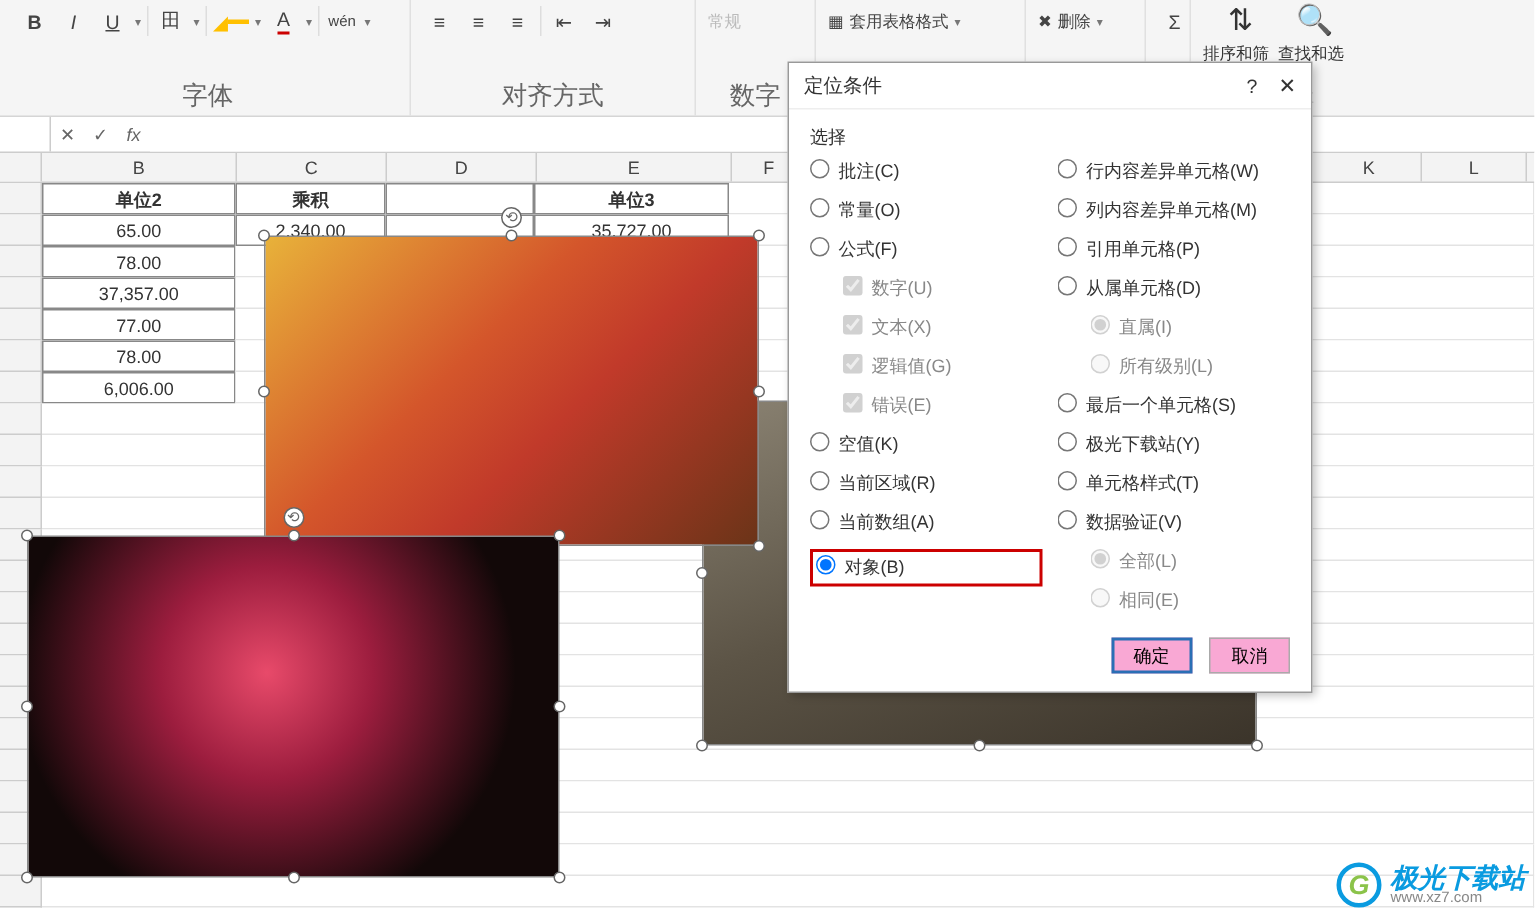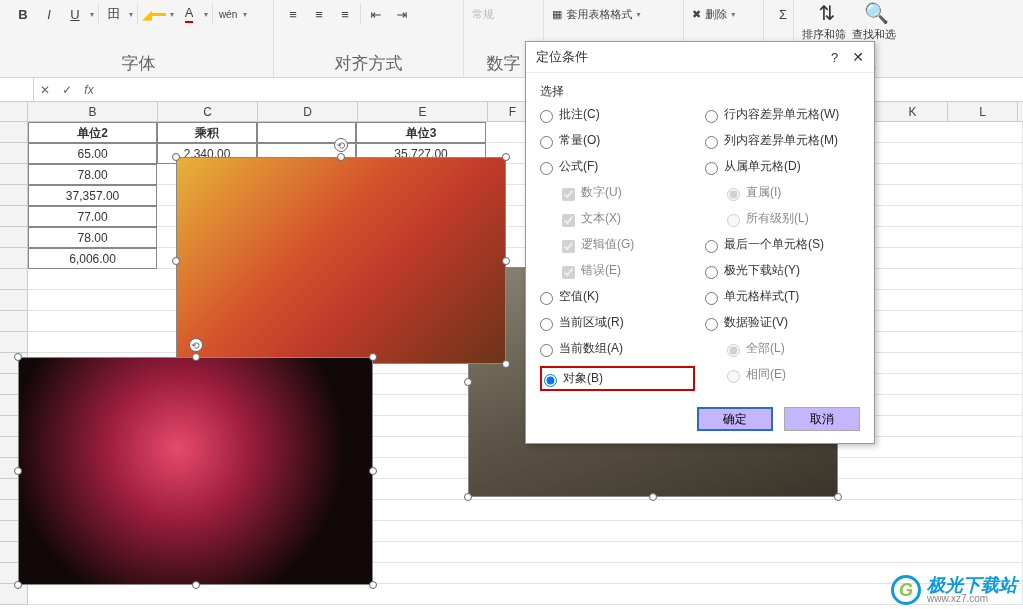--- a/index.html
+++ b/index.html
@@ -134,28 +134,28 @@
     .dlg-title {
       display:flex; justify-content:space-between; align-items:center;
       padding:6px 10px; border-bottom:1px solid #eee; font-size:13px;
     }
     .dlg-title .controls { display:flex; gap:14px; align-items:center;}
     .dlg-close { font-size:14px; cursor:pointer; }
     .dlg-body { padding:6px 14px 10px;}
     .dlg-section-label { margin:4px 0 6px;}
     .dlg-columns { display:flex; gap:10px;}
     .dlg-col { flex:1; display:flex; flex-direction:column; gap:9px;}
-    .opt { display:flex; align-items:flex-end; gap:6px; white-space:nowrap;}
+    .opt { display:flex; align-items:flex-start; gap:6px; white-space:nowrap;}
     .opt.indent { margin-left:22px; }
     .opt input[type=radio], .opt input[type=checkbox] { margin:0; }
     .opt.disabled { color:#888; }
     .highlight { border:2px solid #c00; padding:2px 6px 2px 2px; display:inline-flex; }
     .dlg-buttons { text-align:right; padding:6px 14px 12px; }
     .dlg-buttons button {
-      width:76px; height:24px; margin-left:8px; background:#c4b5fd; border:1px solid #aaa; font-size:12px;
+      width:54px; height:24px; margin-left:8px; background:#f9a8d4; border:1px solid #aaa; font-size:12px;
     }
     .dlg-buttons button.primary { border:2px solid #2a6fb5; }
 
     
     .watermark {
       position:absolute; right:6px; bottom:4px; display:flex; align-items:center; gap:6px;
       font-size:18px; color:#0a9be0; font-weight:bold; font-style:italic;
     }
     .wm-logo {
       width:30px;height:30px;border:3px solid #0a9be0;border-radius:50%;
@@ -492,20 +492,24 @@
         <label class="opt">
             <input type="radio" name="g" style="">
             <span>行内容差异单元格(W)</span>
           </label>
         <label class="opt">
             <input type="radio" name="g" style="">
             <span>列内容差异单元格(M)</span>
           </label>
         <label class="opt">
             <input type="radio" name="g" style="">
+            <span>引用单元格(P)</span>
+          </label>
+        <label class="opt">
+            <input type="radio" name="g" style="">
             <span>从属单元格(D)</span>
           </label>
         <label class="opt indent disabled">
             <input type="radio" disabled="" checked="" style="">
             <span>直属(I)</span>
           </label>
         <label class="opt indent disabled">
             <input type="radio" disabled="" style="">
             <span>所有级别(L)</span>
           </label>

